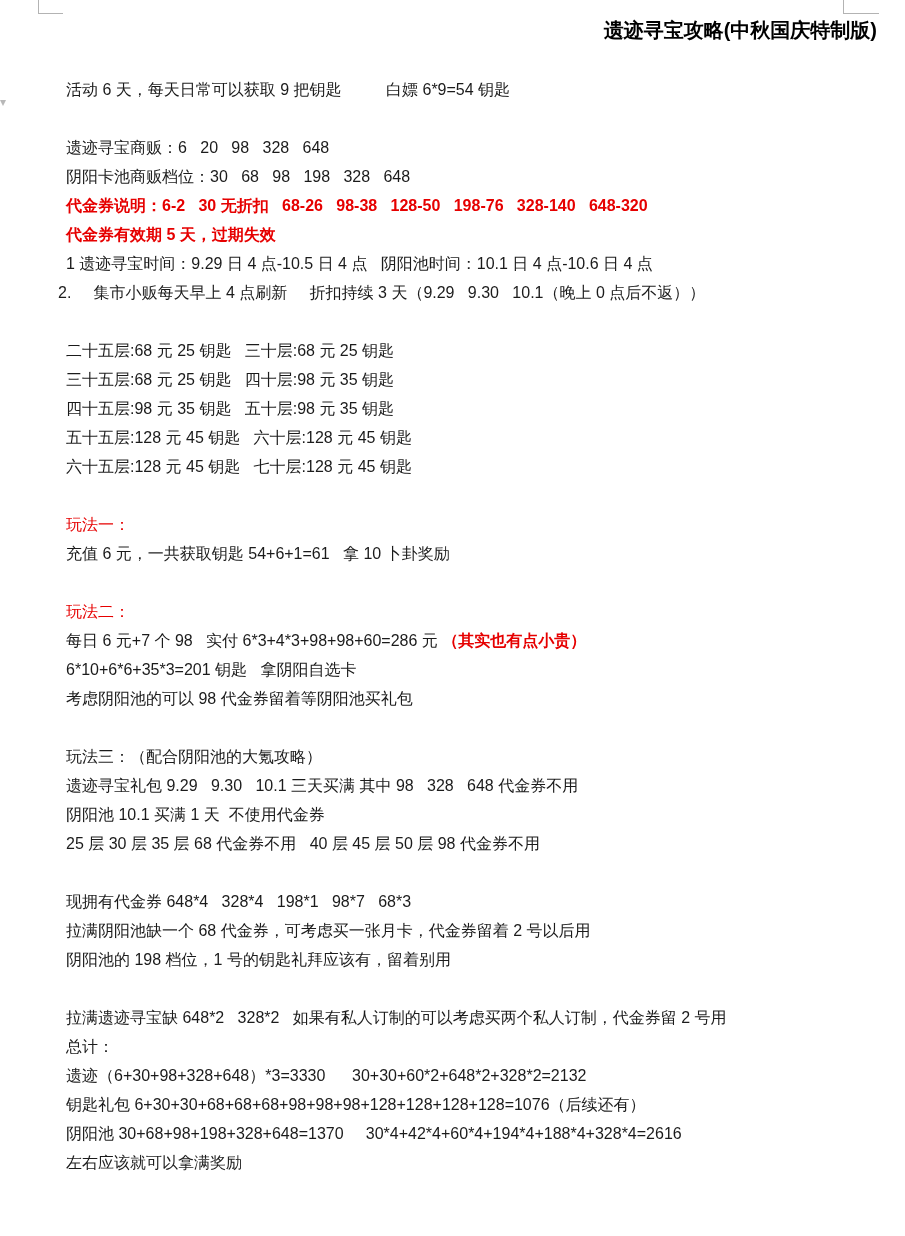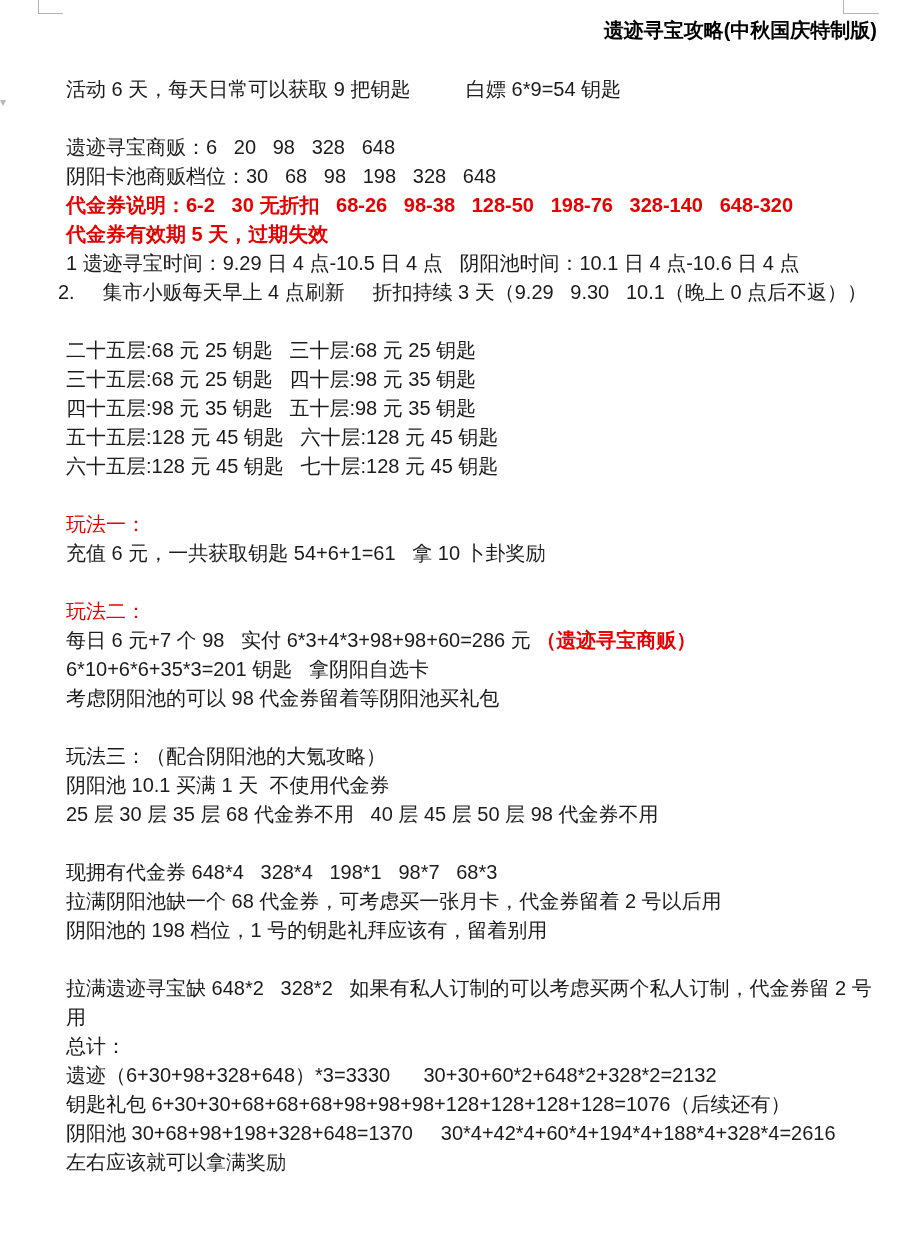--- a/index.html
+++ b/index.html
@@ -48,21 +48,21 @@
   }
   .body {
     margin-top: 29px;
     padding-left: 66px;
     padding-right: 28px;
   }
   .line {
     margin: 0;
     min-height: 29px;
     line-height: 29px;
-    font-size: 20px;
+    font-size: 16px;
     white-space: pre-wrap;
     word-break: break-all;
   }
   .line.outdent { margin-left: -8px; }
   .seg.s-n  { color: #1b1b1b; }
   .seg.s-r  { color: var(--red, #e60000); }
   .seg.s-rb { color: var(--red, #e60000); font-weight: bold; }
 </style>
 </head>
 <body>
@@ -87,25 +87,26 @@
       <p class="line"><span class="seg s-n">二十五层:68 元 25 钥匙   三十层:68 元 25 钥匙</span></p>
       <p class="line"><span class="seg s-n">三十五层:68 元 25 钥匙   四十层:98 元 35 钥匙</span></p>
       <p class="line"><span class="seg s-n">四十五层:98 元 35 钥匙   五十层:98 元 35 钥匙</span></p>
       <p class="line"><span class="seg s-n">五十五层:128 元 45 钥匙   六十层:128 元 45 钥匙</span></p>
       <p class="line"><span class="seg s-n">六十五层:128 元 45 钥匙   七十层:128 元 45 钥匙</span></p>
       <p class="line"></p>
       <p class="line"><span class="seg s-r">玩法一：</span></p>
       <p class="line"><span class="seg s-n">充值 6 元，一共获取钥匙 54+6+1=61   拿 10 卜卦奖励</span></p>
       <p class="line"></p>
       <p class="line"><span class="seg s-r">玩法二：</span></p>
-      <p class="line"><span class="seg s-n">每日 6 元+7 个 98   实付 6*3+4*3+98+98+60=286 元 </span><span class="seg s-rb">（遗迹寻宝商贩）</span></p>
+      <p class="line"><span class="seg s-n">每日 6 元+7 个 98   实付 6*3+4*3+98+98+60=286 元 </span><span class="seg s-rb">（其实也有点小贵）</span></p>
       <p class="line"><span class="seg s-n">6*10+6*6+35*3=201 钥匙   拿阴阳自选卡</span></p>
       <p class="line"><span class="seg s-n">考虑阴阳池的可以 98 代金券留着等阴阳池买礼包</span></p>
       <p class="line"></p>
       <p class="line"><span class="seg s-n">玩法三：（配合阴阳池的大氪攻略）</span></p>
+      <p class="line"><span class="seg s-n">遗迹寻宝礼包 9.29   9.30   10.1 三天买满 其中 98   328   648 代金券不用</span></p>
       <p class="line"><span class="seg s-n">阴阳池 10.1 买满 1 天  不使用代金券</span></p>
       <p class="line"><span class="seg s-n">25 层 30 层 35 层 68 代金券不用   40 层 45 层 50 层 98 代金券不用</span></p>
       <p class="line"></p>
       <p class="line"><span class="seg s-n">现拥有代金券 648*4   328*4   198*1   98*7   68*3</span></p>
       <p class="line"><span class="seg s-n">拉满阴阳池缺一个 68 代金券，可考虑买一张月卡，代金券留着 2 号以后用</span></p>
       <p class="line"><span class="seg s-n">阴阳池的 198 档位，1 号的钥匙礼拜应该有，留着别用</span></p>
       <p class="line"></p>
       <p class="line"><span class="seg s-n">拉满遗迹寻宝缺 648*2   328*2   如果有私人订制的可以考虑买两个私人订制，代金券留 2 号用</span></p>
       <p class="line"><span class="seg s-n">总计：</span></p>
       <p class="line"><span class="seg s-n">遗迹（6+30+98+328+648）*3=3330      30+30+60*2+648*2+328*2=2132</span></p>

